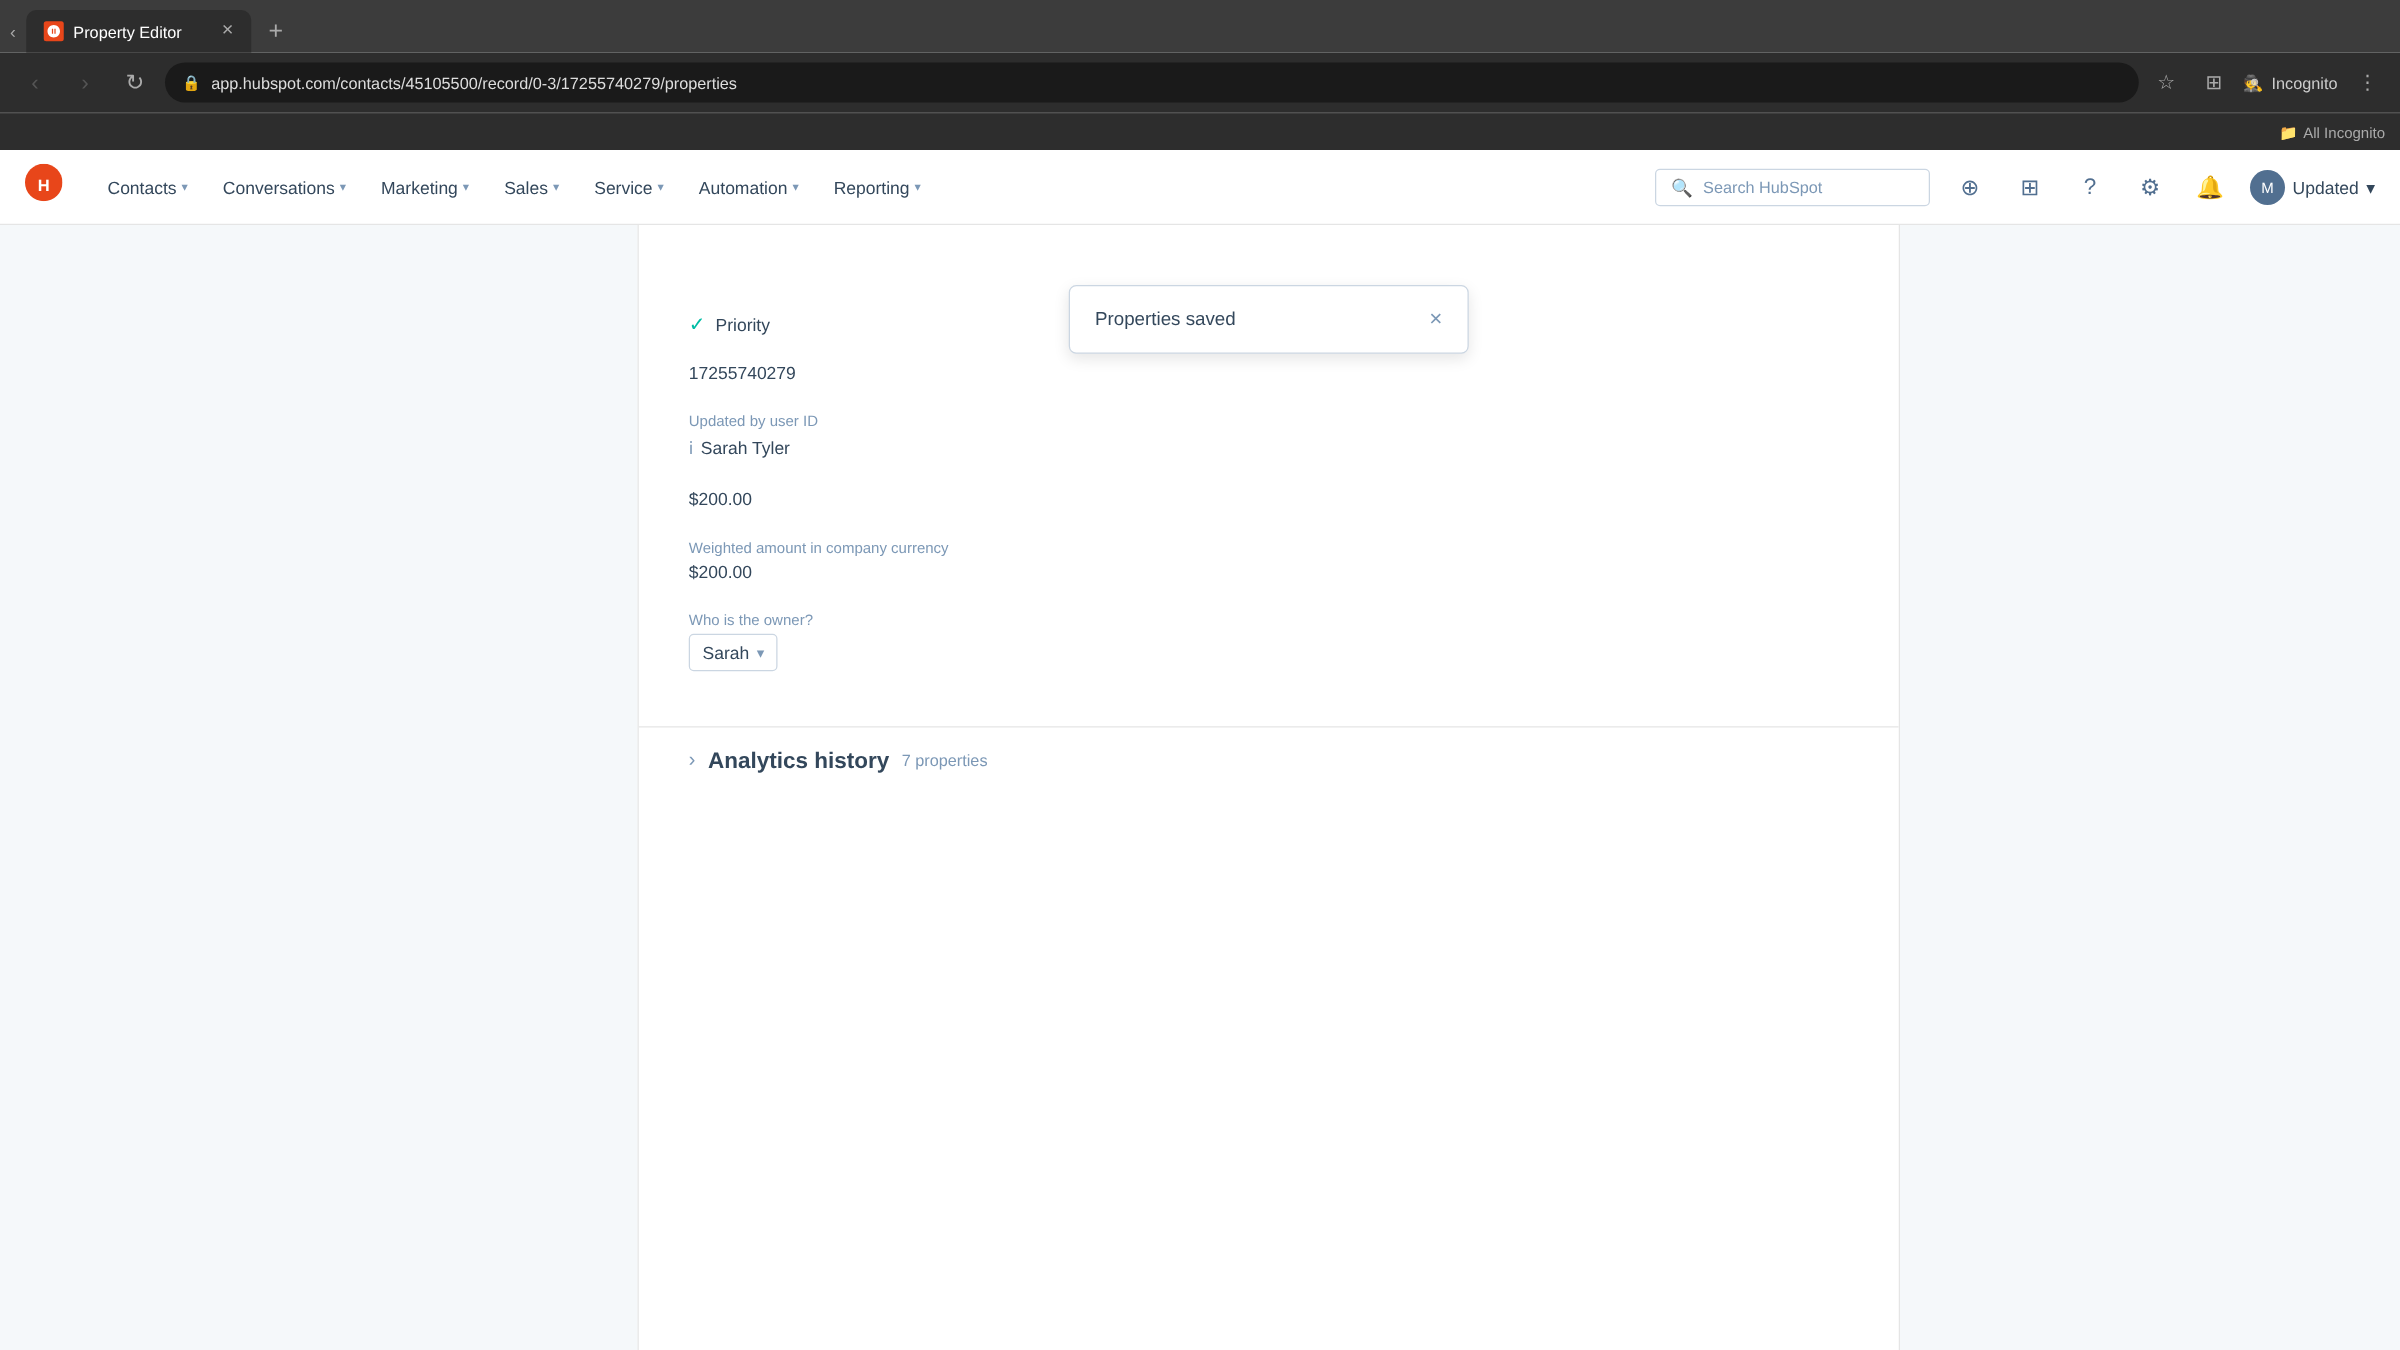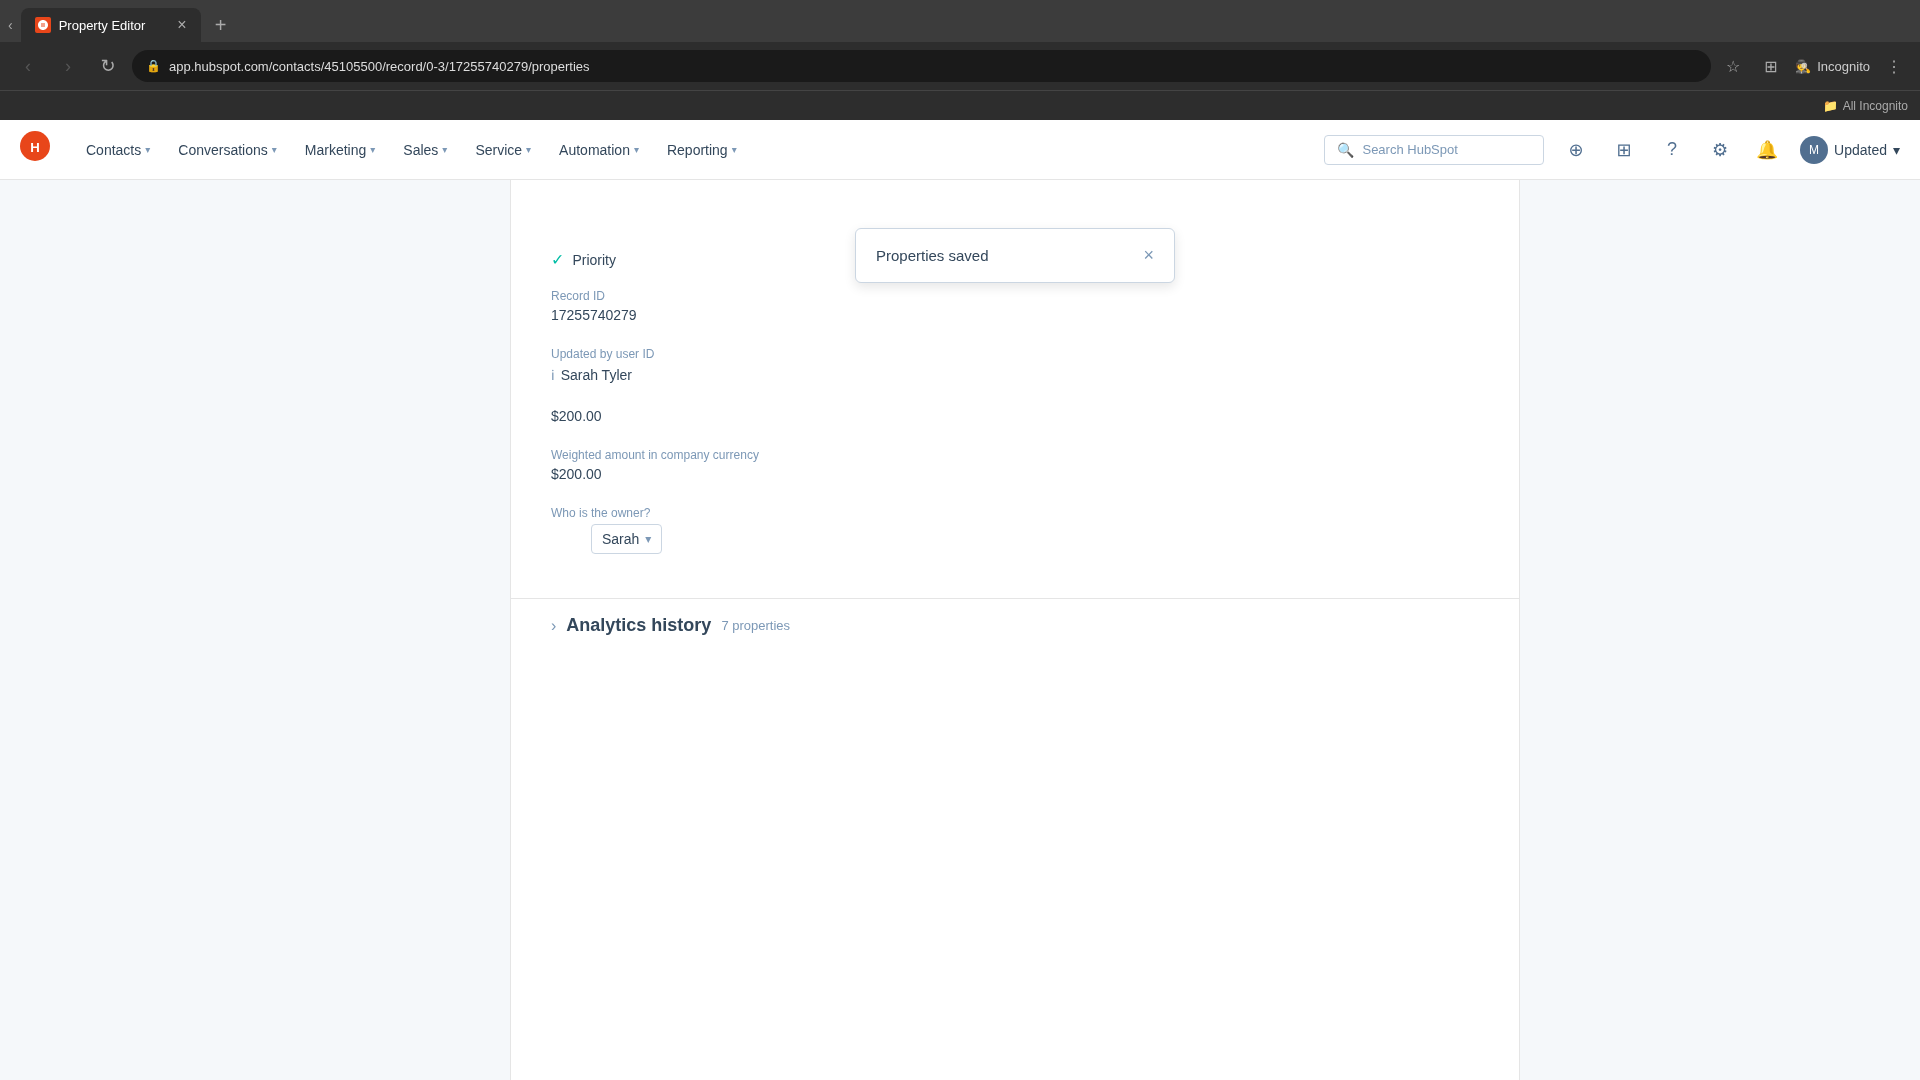--- a/index.html
+++ b/index.html
@@ -63,21 +63,21 @@
     .checkmark-icon { color: #00bda5; font-size: 16px; }
     .priority-label { font-size: 14px; color: #33475b; }
 
     .property-field { margin-bottom: 24px; }
     .property-label { font-size: 12px; color: #7c98b6; margin-bottom: 4px; font-weight: 400; }
     .property-value { font-size: 14px; color: #33475b; }
     .property-value.with-icon { display: flex; align-items: center; gap: 6px; }
     .info-icon { color: #7c98b6; font-size: 14px; }
 
     .owner-field { display: flex; align-items: center; gap: 8px; }
-    .owner-select { display: inline-flex; align-items: center; gap: 6px; border: 1px solid #cbd6e2; border-radius: 4px; padding: 6px 10px; background: #fff; cursor: pointer; font-size: 14px; color: #33475b; margin-left: 40px; }
+    .owner-select { display: inline-flex; align-items: center; gap: 6px; border: 1px solid #cbd6e2; border-radius: 4px; padding: 6px 10px; background: #fff; cursor: pointer; font-size: 14px; color: #33475b; }
     .owner-select .dropdown-arrow { color: #7c98b6; font-size: 12px; }
 
     
     .analytics-section { padding: 16px 40px; border-top: 1px solid #e5e5e5; }
     .analytics-header { display: flex; align-items: center; gap: 10px; cursor: pointer; }
     .analytics-chevron { color: #7c98b6; font-size: 16px; }
     .analytics-title { font-size: 18px; font-weight: 700; color: #33475b; }
     .analytics-count { font-size: 13px; color: #7c98b6; }
 
     
@@ -210,21 +210,20 @@
       </div>
 
       <div class="properties-section">
 
         <div class="priority-row">
           <span class="checkmark-icon">✓</span>
           <span class="priority-label">Priority</span>
         </div>
 
         <div class="property-field">
-          <div class="property-label">Record ID</div>
           <div class="property-value">17255740279</div>
         </div>
 
         <div class="property-field">
           <div class="property-label">Updated by user ID</div>
           <div class="property-value with-icon">
             <span class="info-icon">ℹ</span>
             <span>Sarah Tyler</span>
           </div>
         </div>

